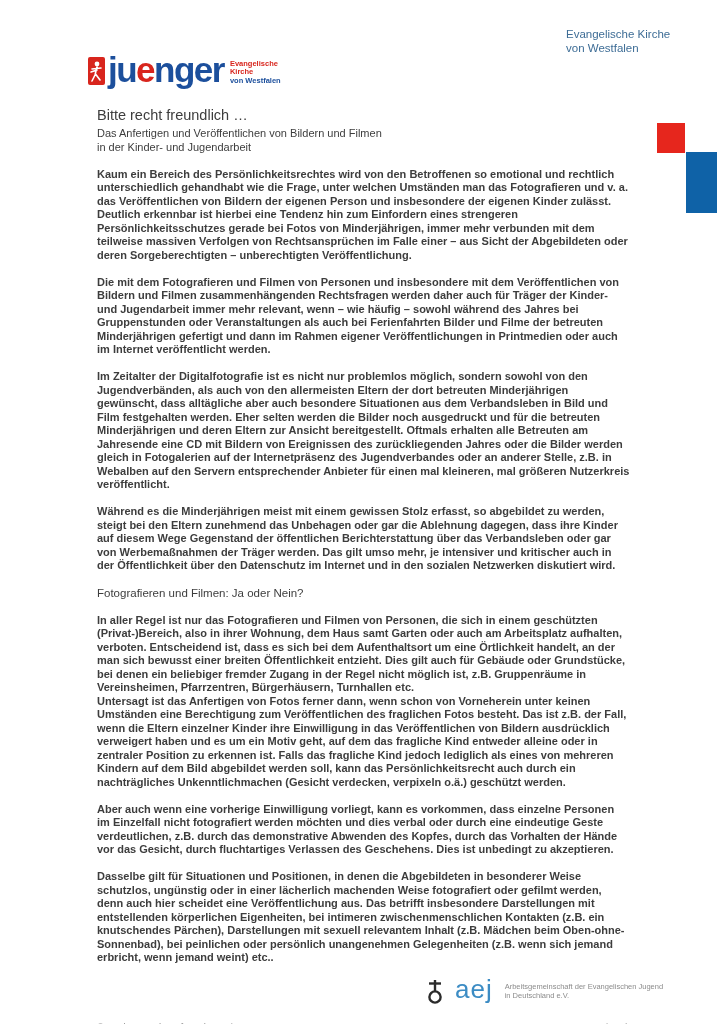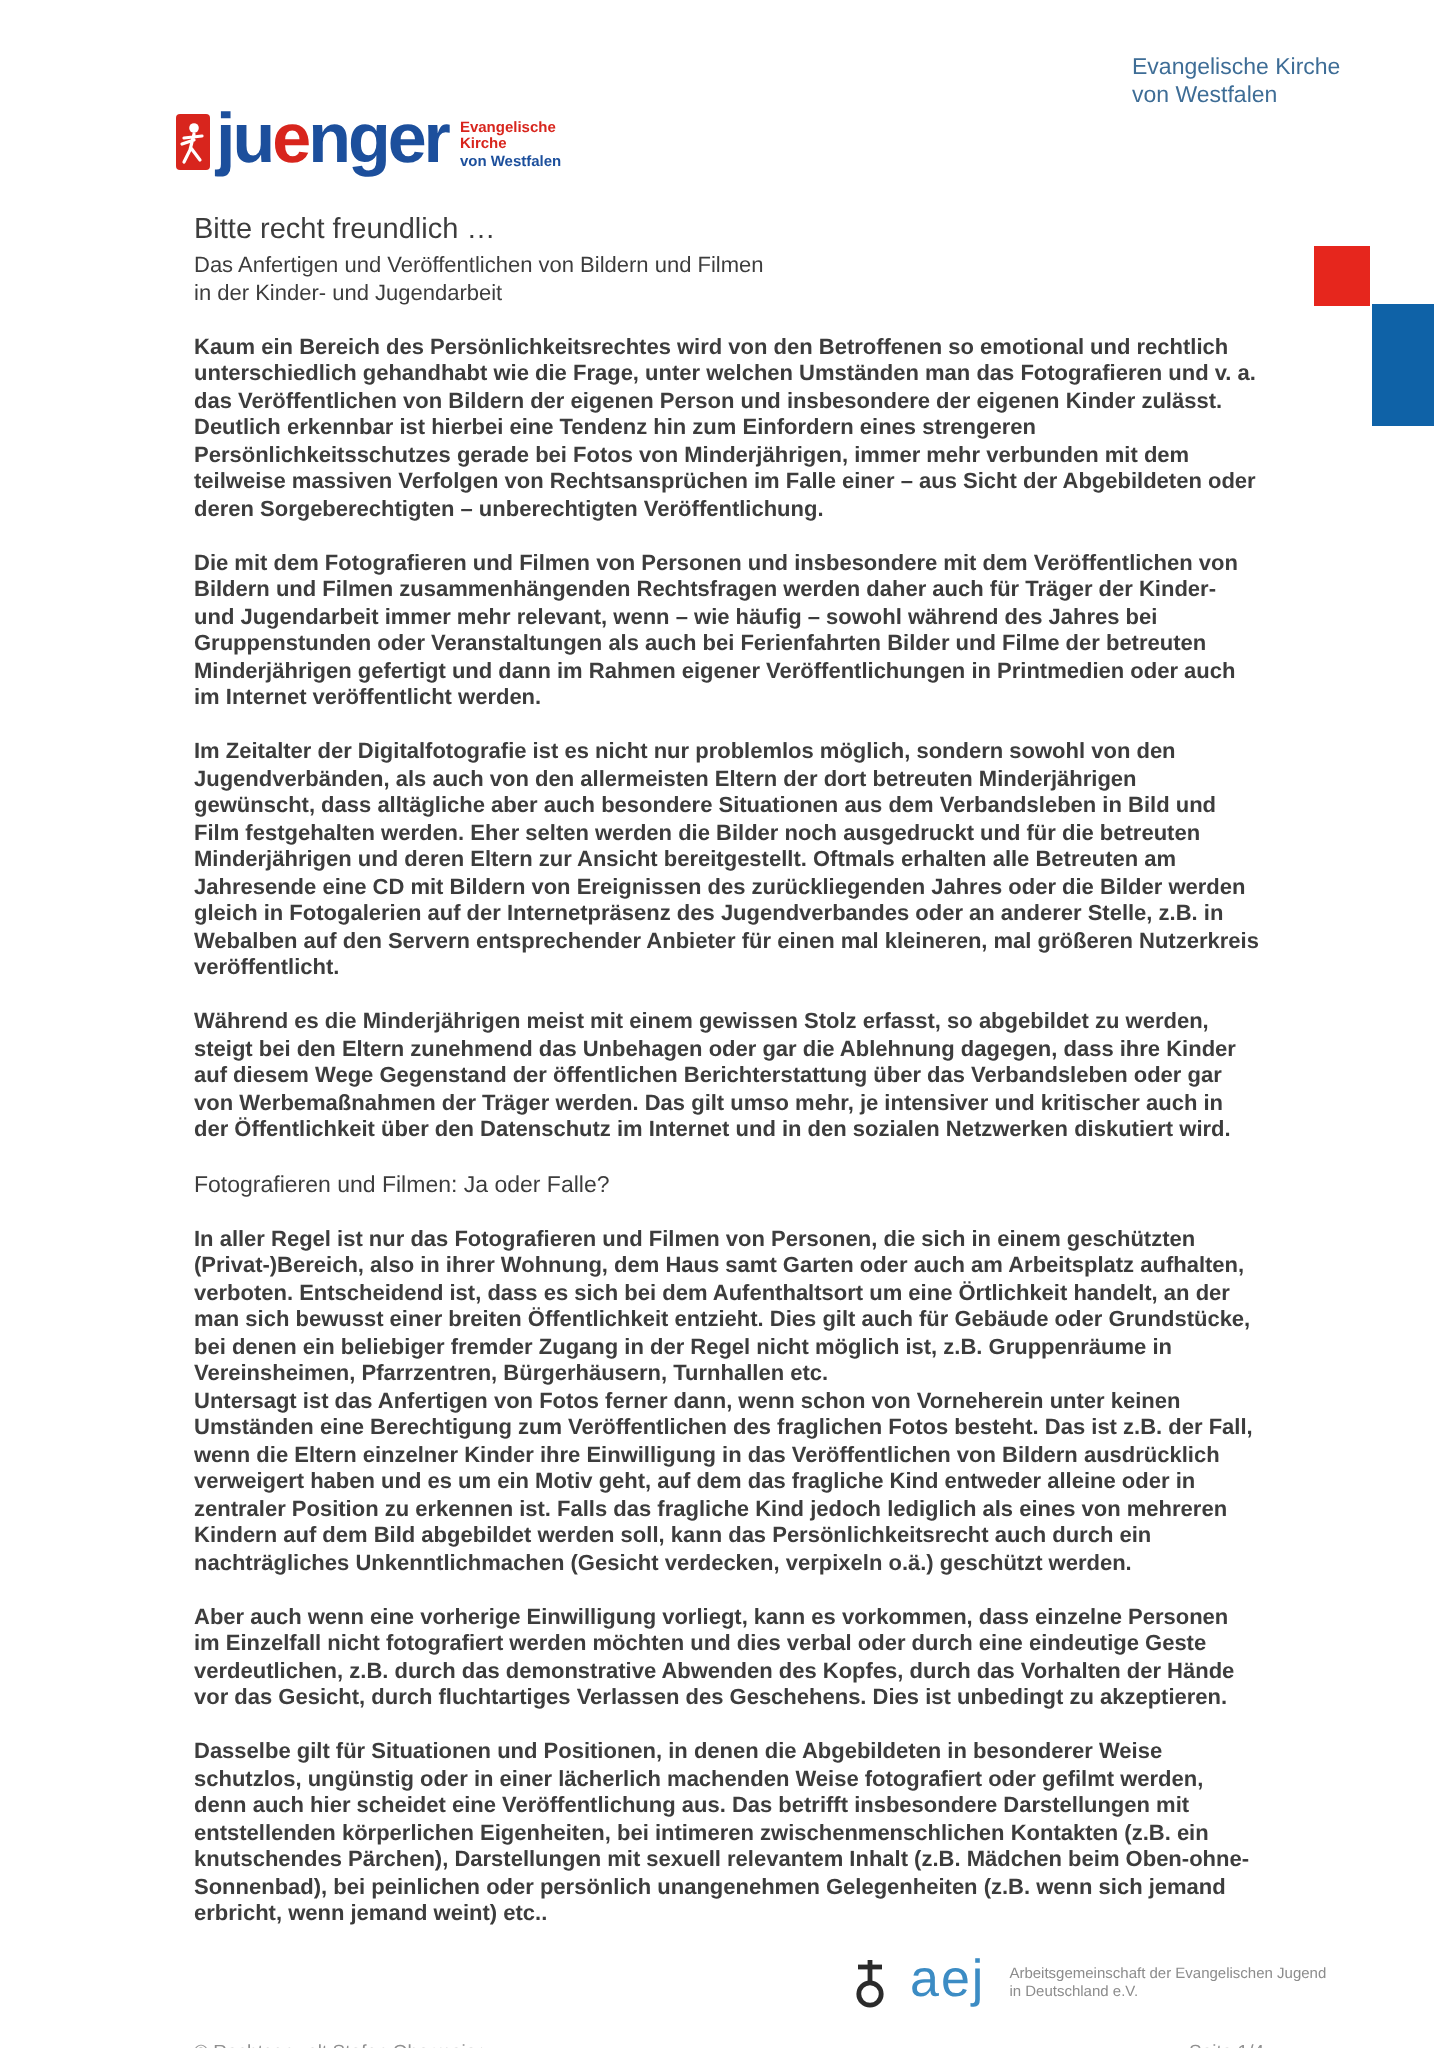--- a/index.html
+++ b/index.html
@@ -94,21 +94,21 @@
     <div class="subtitle">
       <div>Das Anfertigen und Veröffentlichen von Bildern und Filmen</div>
       <div>in der Kinder- und Jugendarbeit</div>
     </div>
 
     <p>Kaum ein Bereich des Persönlichkeitsrechtes wird von den Betroffenen so emotional und rechtlich unterschiedlich gehandhabt wie die Frage, unter welchen Umständen man das Fotografieren und v. a. das Veröffentlichen von Bildern der eigenen Person und insbesondere der eigenen Kinder zulässt. Deutlich erkennbar ist hierbei eine Tendenz hin zum Einfordern eines strengeren Persönlichkeitsschutzes gerade bei Fotos von Minderjährigen, immer mehr verbunden mit dem teilweise massiven Verfolgen von Rechtsansprüchen im Falle einer – aus Sicht der Abgebildeten oder deren Sorgeberechtigten – unberechtigten Veröffentlichung.</p>
     <p>Die mit dem Fotografieren und Filmen von Personen und insbesondere mit dem Veröffentlichen von Bildern und Filmen zusammenhängenden Rechtsfragen werden daher auch für Träger der Kinder- und Jugendarbeit immer mehr relevant, wenn – wie häufig – sowohl während des Jahres bei Gruppenstunden oder Veranstaltungen als auch bei Ferienfahrten Bilder und Filme der betreuten Minderjährigen gefertigt und dann im Rahmen eigener Veröffentlichungen in Printmedien oder auch im Internet veröffentlicht werden.</p>
     <p>Im Zeitalter der Digitalfotografie ist es nicht nur problemlos möglich, sondern sowohl von den Jugendverbänden, als auch von den allermeisten Eltern der dort betreuten Minderjährigen gewünscht, dass alltägliche aber auch besondere Situationen aus dem Verbandsleben in Bild und Film festgehalten werden. Eher selten werden die Bilder noch ausgedruckt und für die betreuten Minderjährigen und deren Eltern zur Ansicht bereitgestellt. Oftmals erhalten alle Betreuten am Jahresende eine CD mit Bildern von Ereignissen des zurückliegenden Jahres oder die Bilder werden gleich in Fotogalerien auf der Internetpräsenz des Jugendverbandes oder an anderer Stelle, z.B. in Webalben auf den Servern entsprechender Anbieter für einen mal kleineren, mal größeren Nutzerkreis veröffentlicht.</p>
     <p>Während es die Minderjährigen meist mit einem gewissen Stolz erfasst, so abgebildet zu werden, steigt bei den Eltern zunehmend das Unbehagen oder gar die Ablehnung dagegen, dass ihre Kinder auf diesem Wege Gegenstand der öffentlichen Berichterstattung über das Verbandsleben oder gar von Werbemaßnahmen der Träger werden. Das gilt umso mehr, je intensiver und kritischer auch in der Öffentlichkeit über den Datenschutz im Internet und in den sozialen Netzwerken diskutiert wird.</p>
 
-    <h2 class="section-heading">Fotografieren und Filmen: Ja oder Falle?</h2>
+    <h2 class="section-heading">Fotografieren und Filmen: Ja oder Nein?</h2>
 
     <p>In aller Regel ist nur das Fotografieren und Filmen von Personen, die sich in einem geschützten (Privat-)Bereich, also in ihrer Wohnung, dem Haus samt Garten oder auch am Arbeitsplatz aufhalten, verboten. Entscheidend ist, dass es sich bei dem Aufenthaltsort um eine Örtlichkeit handelt, an der man sich bewusst einer breiten Öffentlichkeit entzieht. Dies gilt auch für Gebäude oder Grundstücke, bei denen ein beliebiger fremder Zugang in der Regel nicht möglich ist, z.B. Gruppenräume in Vereinsheimen, Pfarrzentren, Bürgerhäusern, Turnhallen etc.</p>
     <p class="joined">Untersagt ist das Anfertigen von Fotos ferner dann, wenn schon von Vorneherein unter keinen Umständen eine Berechtigung zum Veröffentlichen des fraglichen Fotos besteht. Das ist z.B. der Fall, wenn die Eltern einzelner Kinder ihre Einwilligung in das Veröffentlichen von Bildern ausdrücklich verweigert haben und es um ein Motiv geht, auf dem das fragliche Kind entweder alleine oder in zentraler Position zu erkennen ist. Falls das fragliche Kind jedoch lediglich als eines von mehreren Kindern auf dem Bild abgebildet werden soll, kann das Persönlichkeitsrecht auch durch ein nachträgliches Unkenntlichmachen (Gesicht verdecken, verpixeln o.ä.) geschützt werden.</p>
     <p>Aber auch wenn eine vorherige Einwilligung vorliegt, kann es vorkommen, dass einzelne Personen im Einzelfall nicht fotografiert werden möchten und dies verbal oder durch eine eindeutige Geste verdeutlichen, z.B. durch das demonstrative Abwenden des Kopfes, durch das Vorhalten der Hände vor das Gesicht, durch fluchtartiges Verlassen des Geschehens. Dies ist unbedingt zu akzeptieren.</p>
     <p>Dasselbe gilt für Situationen und Positionen, in denen die Abgebildeten in besonderer Weise schutzlos, ungünstig oder in einer lächerlich machenden Weise fotografiert oder gefilmt werden, denn auch hier scheidet eine Veröffentlichung aus. Das betrifft insbesondere Darstellungen mit entstellenden körperlichen Eigenheiten, bei intimeren zwischenmenschlichen Kontakten (z.B. ein knutschendes Pärchen), Darstellungen mit sexuell relevantem Inhalt (z.B. Mädchen beim Oben-ohne-Sonnenbad), bei peinlichen oder persönlich unangenehmen Gelegenheiten (z.B. wenn sich jemand erbricht, wenn jemand weint) etc..</p>
   </main>
 
   <div class="aej-block">
     <div class="aej-symbol">
       <svg width="16" height="26" viewBox="0 0 16 26" xmlns="http://www.w3.org/2000/svg">

